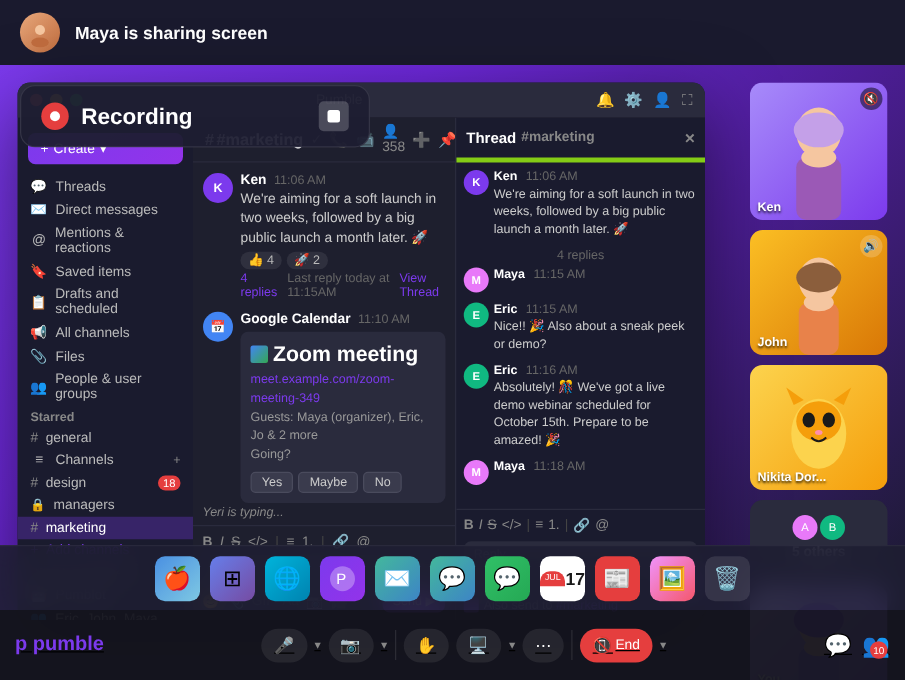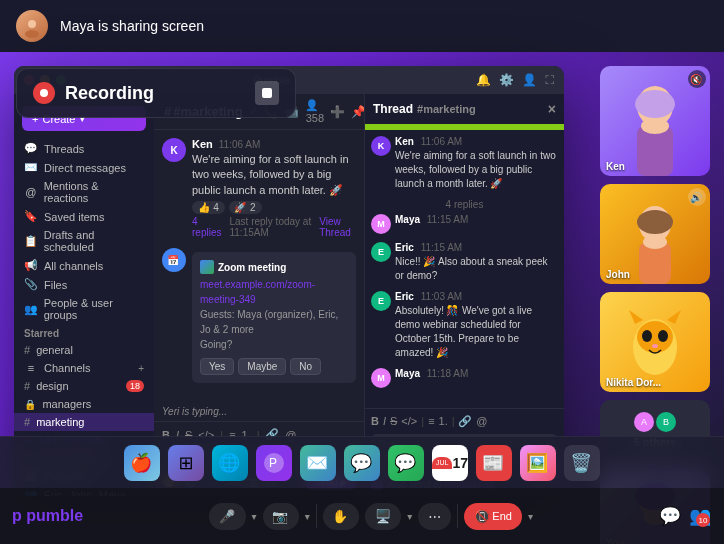--- a/index.html
+++ b/index.html
@@ -13,21 +13,21 @@
       align-items: center;
       padding: 0 16px;
       gap: 12px;
     }
     .avatar-circle {
       width: 32px; height: 32px; border-radius: 50%;
       background: linear-gradient(135deg, #e8a87c, #c06c3e);
       display: flex; align-items: center; justify-content: center;
       font-size: 14px; color: white; font-weight: bold; overflow: hidden;
     }
-    .sharing-text { color: white; font-size: 14px; font-weight: 400; }
+    .sharing-text { color: white; font-size: 14px; font-weight: 700; }
 
     
     .recording-bar {
       position: absolute;
       top: 68px; left: 16px;
       width: 280px;
       height: 50px;
       background: rgba(30,30,50,0.95);
       border-radius: 12px;
       display: flex; align-items: center; justify-content: space-between;
@@ -158,21 +158,21 @@
 
     
     .calendar-card {
       background: #2a2b3d;
       border-radius: 6px;
       padding: 8px;
       margin-top: 4px;
       font-size: 10px;
       color: #bbb;
     }
-    .calendar-card-title { color: white; font-size: 10px; font-weight: 600; margin-bottom: 3px; display: flex; align-items: center; gap: 4px; }
+    .calendar-card-title { color: white; font-size: 17px; font-weight: 600; margin-bottom: 3px; display: flex; align-items: center; gap: 4px; }
     .cal-icon { background: linear-gradient(135deg, #4285f4, #34a853); width: 14px; height: 14px; border-radius: 2px; display: inline-block; }
     .yes-no-btns { display: flex; gap: 4px; margin-top: 6px; }
     .yn-btn { background: #3a3b4d; border: 1px solid #4a4b5d; color: #ccc; font-size: 10px; padding: 2px 8px; border-radius: 4px; cursor: pointer; }
 
     .typing-indicator { color: #888; font-size: 10px; padding: 0 8px 4px; font-style: italic; }
 
     
     .msg-input-area {
       border-top: 1px solid #2a2b3d;
       padding: 6px 8px;
@@ -194,21 +194,21 @@
     .thread-panel {
       width: 200px;
       background: #1a1b2e;
       border-left: 1px solid #2a2b3d;
       display: flex; flex-direction: column;
       overflow: hidden;
       flex-shrink: 0;
     }
     .thread-header {
       height: 36px;
-      border-bottom: 6px solid #84cc16;
+      border-bottom: 4px solid #84cc16;
       display: flex; align-items: center; padding: 0 8px;
       color: white; font-size: 12px; font-weight: 600;
     }
     .thread-messages { flex: 1; overflow-y: auto; padding: 6px; }
     .thread-msg { margin-bottom: 8px; font-size: 10px; }
     .thread-msg-name { color: white; font-weight: 600; }
     .thread-msg-time { color: #666; margin-left: 4px; }
     .thread-msg-text { color: #ccc; line-height: 1.4; margin-top: 2px; }
 
     .thread-reply-area {
@@ -293,20 +293,21 @@
 
     
     .bottom-dock {
       position: absolute;
       bottom: 0; left: 0; right: 0;
       height: 56px;
       background: rgba(20,20,30,0.95);
       display: flex; align-items: center;
       padding: 0 12px;
       gap: 20px;
+      text-decoration: underline;
     }
     .dock-section { display: flex; align-items: center; gap: 6px; flex: 1; justify-content: center; }
     .dock-btn {
       display: flex; align-items: center; gap: 2px;
       background: rgba(255,255,255,0.08);
       border-radius: 20px;
       padding: 6px 10px;
       cursor: pointer;
       color: white;
       font-size: 13px;
@@ -497,20 +498,24 @@
                 <span class="reply-link">4 replies</span>
                 <span style="color:#666;font-size:10px">Last reply today at 11:15AM</span>
                 <span class="reply-link">View Thread</span>
               </div>
             </div>
           </div>
 
           <div class="message-group">
             <div class="msg-avatar" style="background:#4285f4">📅</div>
             <div class="msg-content">
+              <div class="msg-header">
+                <span class="msg-name">Google Calendar</span>
+                <span class="msg-time">11:10 AM</span>
+              </div>
               <div class="calendar-card">
                 <div class="calendar-card-title">
                   <span class="cal-icon"></span>
                   Zoom meeting
                 </div>
                 <div style="color:#999;font-size:10px;line-height:1.5">
                   <div style="color:#7c3aed">meet.example.com/zoom-meeting-349</div>
                   <div>Guests: Maya (organizer), Eric, Jo &amp; 2 more</div>
                   <div>Going?</div>
                 </div>
@@ -594,21 +599,21 @@
                 <div class="thread-msg-text">Nice!! 🎉 Also about a sneak peek or demo?</div>
               </div>
             </div>
           </div>
 
           <div class="thread-msg">
             <div style="display:flex;gap:4px;align-items:flex-start">
               <div class="msg-avatar" style="background:#10b981;width:20px;height:20px;font-size:9px;flex-shrink:0">E</div>
               <div>
                 <span class="thread-msg-name">Eric</span>
-                <span class="thread-msg-time">11:03 AM</span>
+                <span class="thread-msg-time">11:16 AM</span>
                 <div class="thread-msg-text">Absolutely! 🎊 We've got a live demo webinar scheduled for October 15th. Prepare to be amazed! 🎉</div>
               </div>
             </div>
           </div>
 
           <div class="thread-msg">
             <div style="display:flex;gap:4px;align-items:flex-start">
               <div class="msg-avatar" style="background:#e879f9;width:20px;height:20px;font-size:9px;flex-shrink:0">M</div>
               <div>
                 <span class="thread-msg-name">Maya</span>

